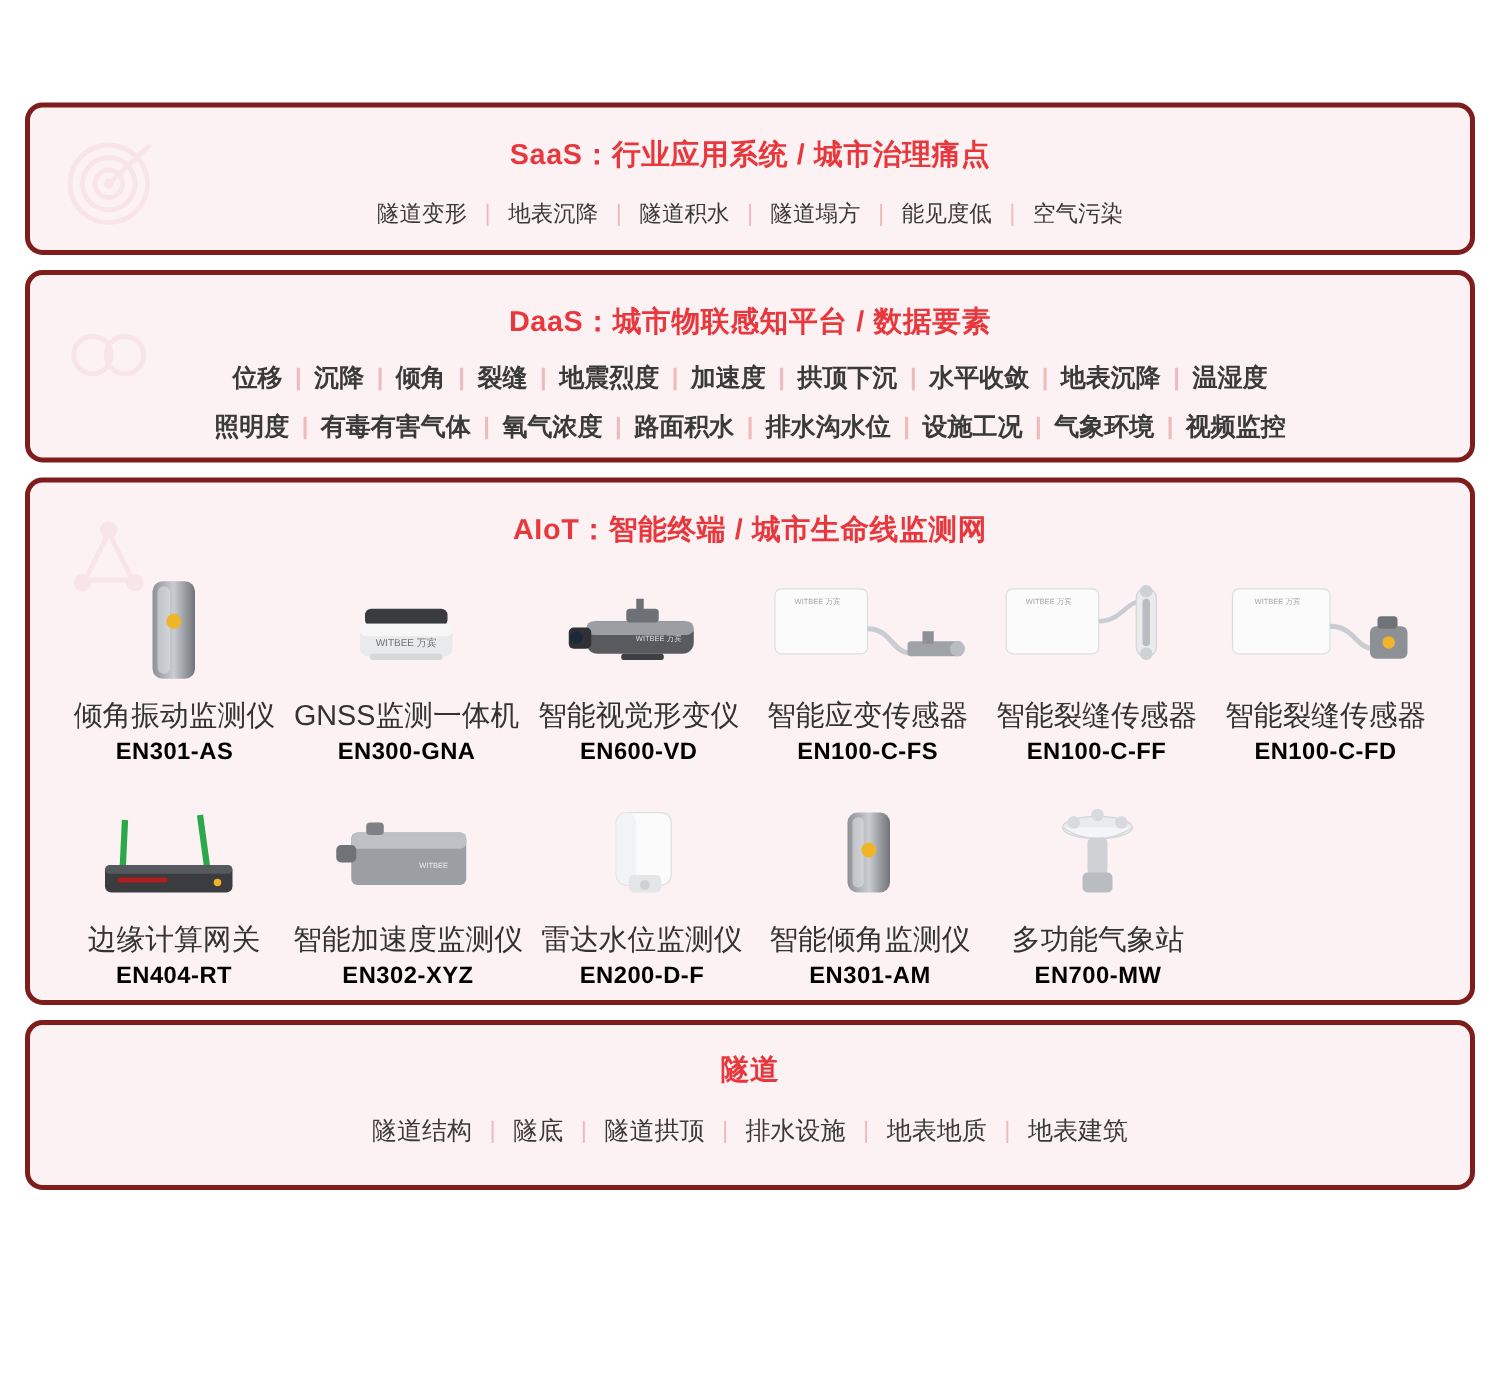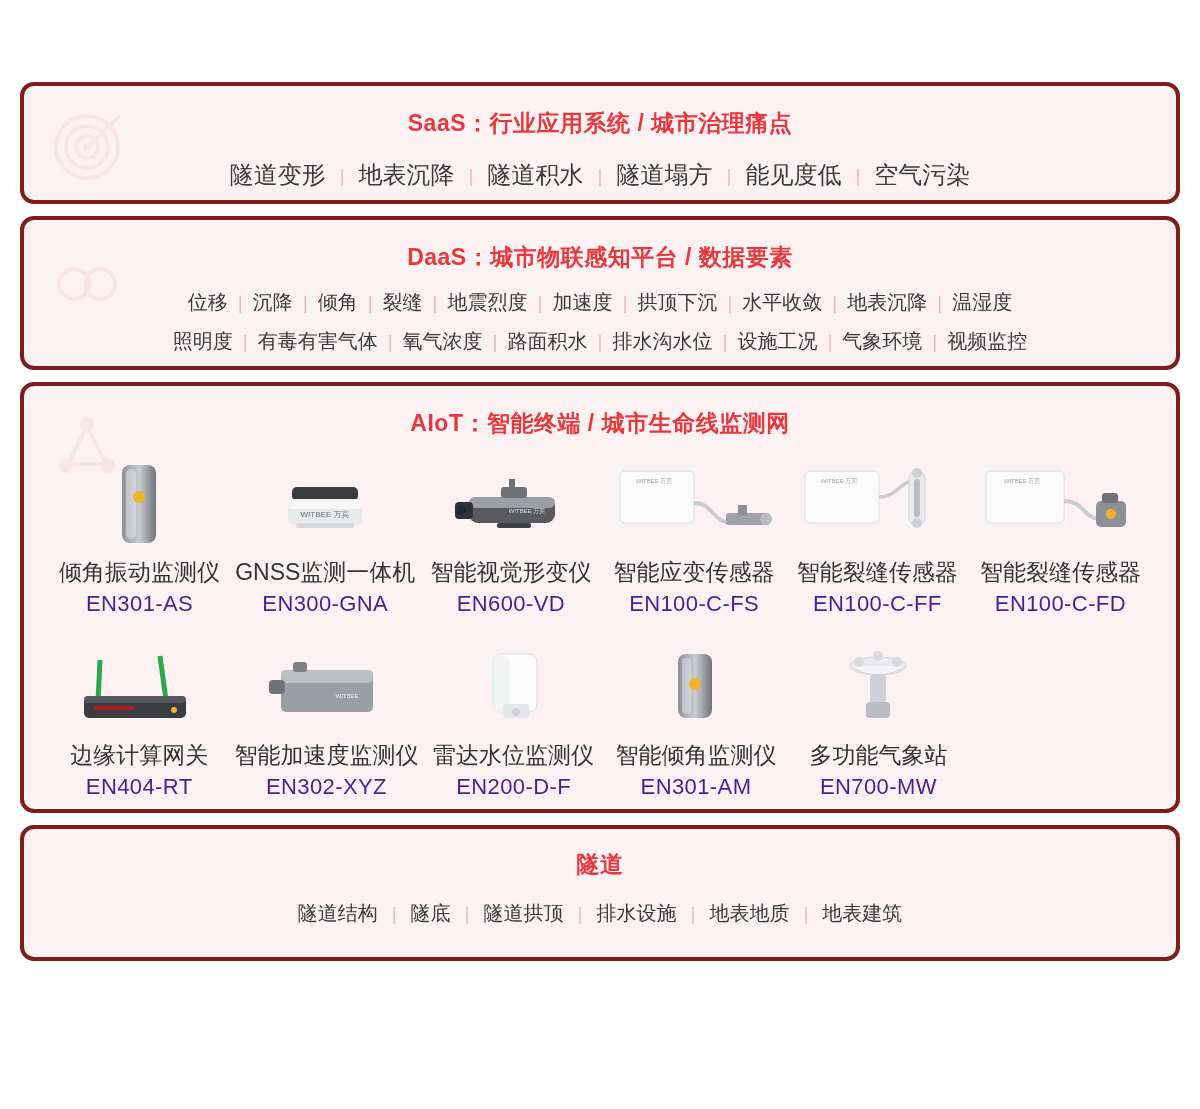--- a/index.html
+++ b/index.html
@@ -33,21 +33,21 @@
     padding-bottom: 6px;
   }
   .tag-row {
     display: flex;
     flex-wrap: nowrap;
     justify-content: center;
     align-items: center;
     padding: 10px 12px 0 12px;
   }
   .tag {
-    font-size: 24px;
+    font-size: 18px;
     color: #3a3a3a;
     white-space: nowrap;
     padding: 0 14px;
   }
   .divider {
     color: #f0b9bd;
     font-size: 19px;
     line-height: 1;
   }
 
@@ -63,21 +63,21 @@
   }
   .wm svg { display: block; }
 
   
   #saas-card { height: 122px; }
   #saas-card .tag-row { padding-top: 14px; }
 
   
   #daas-card { height: 154px; }
   #daas-card .tag { padding: 0 10px; font-size: 20px; }
-  #daas-card .tag-row { padding-top: 10px; }
+  #daas-card .tag-row { padding-top: 10px; font-weight: bold; }
   #daas-card .tag-row.second { padding-top: 12px; }
 
   
   #aiot-card { padding-bottom: 6px; }
   .device-grid {
     display: grid;
     grid-template-columns: repeat(6, 1fr);
     row-gap: 6px;
     padding: 8px 24px 0 24px;
   }
@@ -95,24 +95,25 @@
     justify-content: center;
     margin-bottom: 8px;
   }
   .device-name {
     font-size: 23px;
     color: #333;
     white-space: nowrap;
     line-height: 1.35;
   }
   .device-model {
-    font-size: 22px;
-    color: #4c1d95;
+    font-size: 19px;
+    color: #000000;
     letter-spacing: 0.4px;
     line-height: 1.45;
+    font-weight: bold;
   }
 
   
   #tunnel-card { height: 136px; }
   #tunnel-card .card-title { padding-top: 20px; text-align: center; }
   #tunnel-card .tag-row { padding-top: 14px; }
   #tunnel-card .tag { font-size: 20px; }
 </style>
 </head>
 <body>

